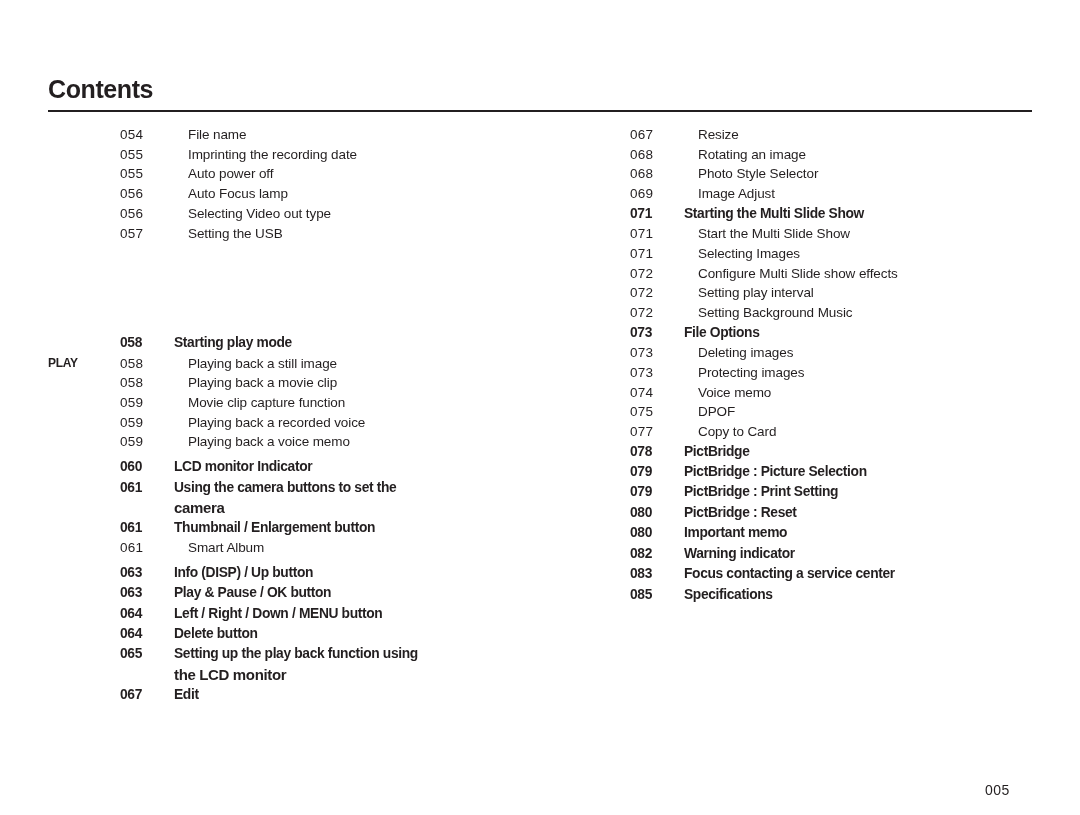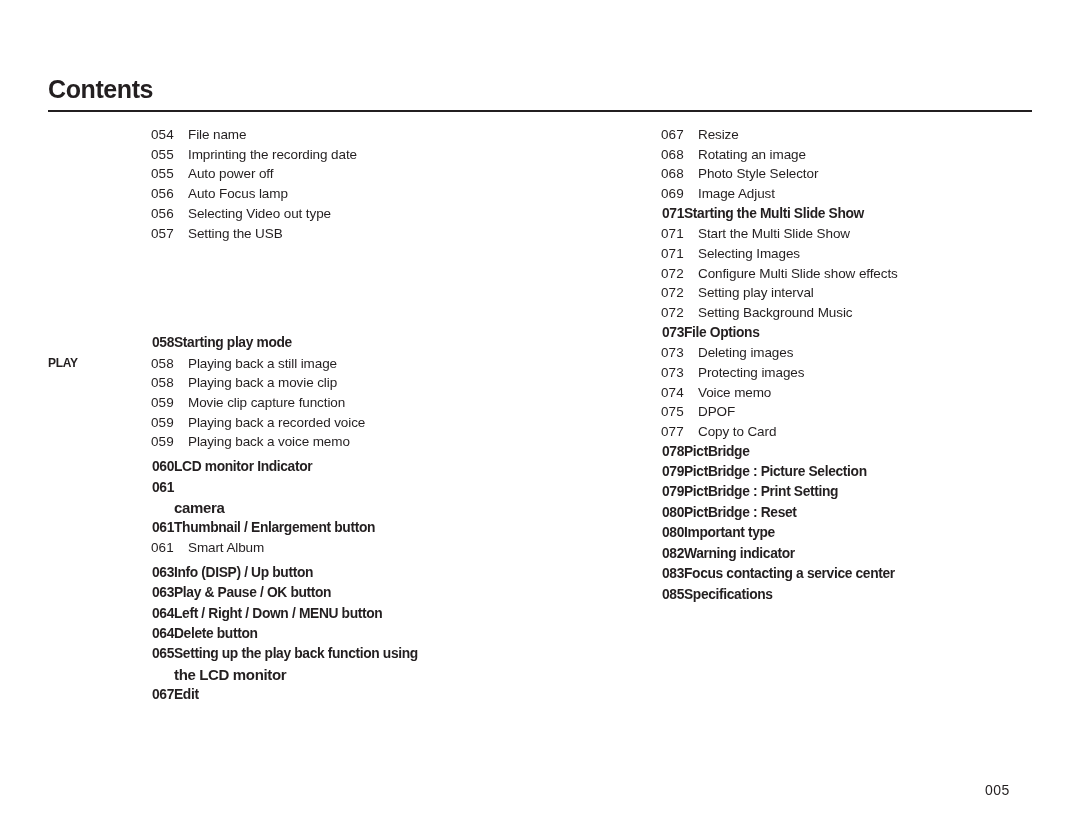--- a/index.html
+++ b/index.html
@@ -43,21 +43,20 @@
     top: 108px;
   }
   .col-left { left: 120px; width: 440px; }
   .col-right { left: 630px; width: 430px; }
 
   .row {
     display: flex;
     align-items: baseline;
     margin-bottom: 0px;
     line-height: 19.7px;
-    text-align: right;
   }
   .num {
     width: 54px;
     flex: 0 0 54px;
     font-size: 13.5px;
     color: #231f20;
     letter-spacing: 0.2px;
   }
   .txt {
     font-size: 13.5px;
@@ -158,20 +157,21 @@
         <span class="num">059</span>
         <span class="txt">Playing back a voice memo</span>
       </div>
       <div class="spacer-xs"></div>
       <div class="row head">
         <span class="num">060</span>
         <span class="txt">LCD monitor Indicator</span>
       </div>
       <div class="row head">
         <span class="num">061</span>
+        <span class="txt">Using the camera buttons to set the</span>
       </div>
       <div class="row cont">
         <span class="num"></span>
         <span class="txt">camera</span>
       </div>
       <div class="row head">
         <span class="num">061</span>
         <span class="txt">Thumbnail / Enlargement button</span>
       </div>
       <div class="row sub">
@@ -284,21 +284,21 @@
       <div class="row head">
         <span class="num">079</span>
         <span class="txt">PictBridge : Print Setting</span>
       </div>
       <div class="row head">
         <span class="num">080</span>
         <span class="txt">PictBridge : Reset</span>
       </div>
       <div class="row head">
         <span class="num">080</span>
-        <span class="txt">Important type</span>
+        <span class="txt">Important memo</span>
       </div>
       <div class="row head">
         <span class="num">082</span>
         <span class="txt">Warning indicator</span>
       </div>
       <div class="row head">
         <span class="num">083</span>
         <span class="txt">Focus contacting a service center</span>
       </div>
       <div class="row head">

